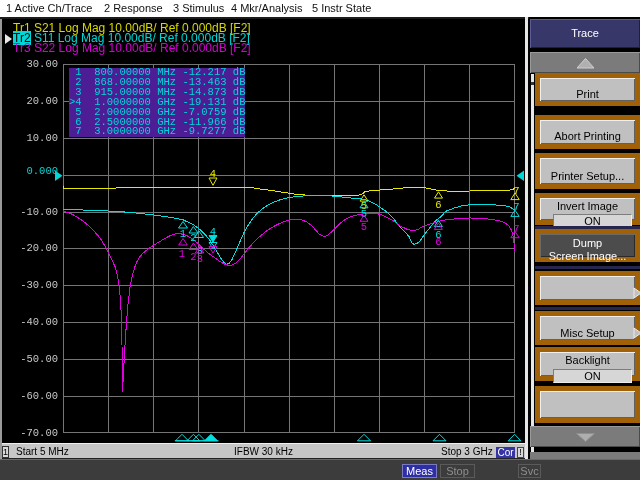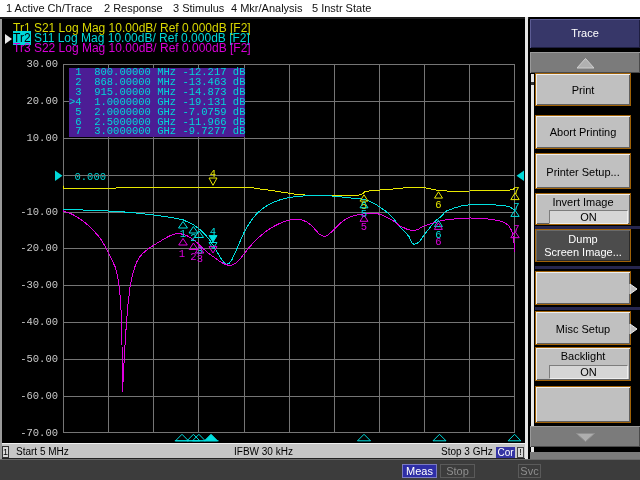--- a/index.html
+++ b/index.html
@@ -14,21 +14,21 @@
   
   .leg{font-family:Liberation Sans, sans-serif;font-size:12px;white-space:pre;line-height:10px;}
   
   .mtab{font-family:"Liberation Mono",monospace;font-size:10.5px;white-space:pre;line-height:9.9px;background:#4c1d95;color:#00d8d8;}
   
   .ylab{font-size:10.5px;color:#c8c8c8;width:58px;text-align:right;line-height:10px;}
   
   #sbar{left:0;top:443px;width:526px;height:15px;background:#c6c6c6;border-top:1px solid #efefef;
         font-size:11px;color:#000;}
   
-  .btn{left:535px;width:96px;background:#c0c0c0;border:1px solid #a16207;
+  .btn{left:535px;width:105px;background:#c0c0c0;border:5px solid #a16207;
        box-shadow:inset 1px 1px 0 #efefef, inset -1px -1px 0 #606060;
        font-size:11px;color:#000;text-align:center;box-sizing:border-box;}
   .btn .lbl{position:absolute;left:0;right:0;}
   
   #taskbar{left:0;top:459px;width:640px;height:21px;background:#3c3c3c;border-top:1px solid #6a6a6a;
            font-size:11px;}
   .tbox{position:absolute;top:4px;height:12px;line-height:12px;text-align:center;}
 </style>
 </head>
 <body>
@@ -45,21 +45,21 @@
 <div class="abs leg" style="left:13px;top:33px;color:#00d8d8;"><span style="background:#00d8d8;color:#000;">Tr2</span> S11 Log Mag 10.00dB/ Ref 0.000dB [F2]</div>
 <div class="abs leg" style="left:13px;top:43px;color:#d800d8;">Tr3 S22 Log Mag 10.00dB/ Ref 0.000dB [F2]</div>
 
 <svg class="abs" style="left:4px;top:34px;" width="9" height="11" viewBox="0 0 9 11">
   <polygon points="1,0 1,10 8,5" fill="#e8e8e8"></polygon>
 </svg>
 
 <div class="abs ylab mono" style="top:59px;">30.00</div>
 <div class="abs ylab mono" style="top:96px;">20.00</div>
 <div class="abs ylab mono" style="top:133px;">10.00</div>
-<div class="abs ylab mono" style="top:172px;color:#00d8d8;padding-left:48px;">0.000</div>
+<div class="abs ylab mono" style="top:166px;color:#00d8d8;">0.000</div>
 <div class="abs ylab mono" style="top:207px;">-10.00</div>
 <div class="abs ylab mono" style="top:243px;">-20.00</div>
 <div class="abs ylab mono" style="top:280px;">-30.00</div>
 <div class="abs ylab mono" style="top:317px;">-40.00</div>
 <div class="abs ylab mono" style="top:354px;">-50.00</div>
 <div class="abs ylab mono" style="top:391px;">-60.00</div>
 <div class="abs ylab mono" style="top:428px;">-70.00</div>
 
 <svg class="abs" style="left:0;top:0;" width="640" height="480" viewBox="0 0 640 480">
 

